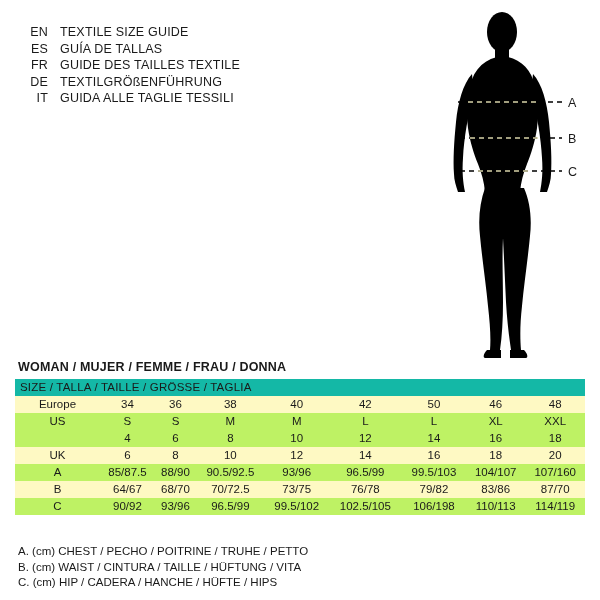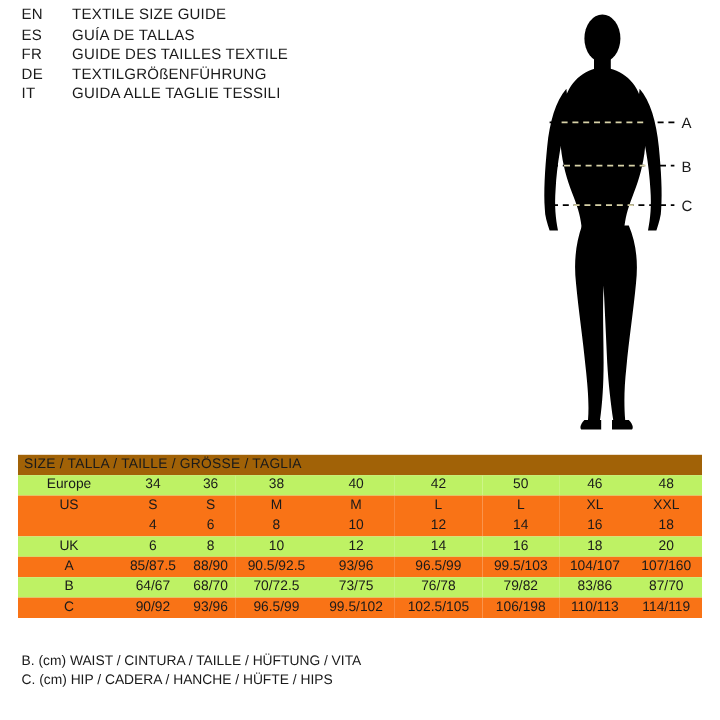--- a/index.html
+++ b/index.html
@@ -18,22 +18,23 @@
   .page {
     position: relative;
     width: 600px;
     height: 600px;
   }
 
   
   .lang-block {
     position: absolute;
     left: 18px;
-    top: 4px;
+    top: 24px;
     width: 300px;
+    text-align: right;
   }
   .lang-row {
     display: flex;
     align-items: baseline;
     font-size: 12.5px;
     line-height: 16.5px;
     letter-spacing: 0.2px;
   }
   .lang-code {
     width: 30px;
@@ -102,27 +103,27 @@
     vertical-align: middle;
   }
   table.size-table th.title-cell {
     text-align: left;
     padding-left: 5px;
     font-weight: normal;
     font-size: 11.5px;
     letter-spacing: 0.2px;
   }
   tr.head-row td, tr.head-row th {
-    background: #a16207;
+    background: #14b8a6;
   }
   tr.row-alt td {
+    background: #fef9c3;
+  }
+  tr.row-plain td {
     background: #bef264;
-  }
-  tr.row-plain td {
-    background: #f97316;
   }
   td.label-col {
     text-align: left;
     padding-left: 5px;
     width: 85px;
   }
 
   
   .legend {
     position: absolute;
@@ -216,20 +217,21 @@
 
       <line x1="78" y1="96" x2="148" y2="96" stroke="#d8d2a8" stroke-width="1.4" stroke-dasharray="5,4"></line>
       <line x1="80" y1="132" x2="148" y2="132" stroke="#d8d2a8" stroke-width="1.4" stroke-dasharray="5,4"></line>
       <line x1="88" y1="165" x2="142" y2="165" stroke="#d8d2a8" stroke-width="1.4" stroke-dasharray="5,4"></line>
     </svg>
     <div class="measure-label lbl-a">A</div>
     <div class="measure-label lbl-b">B</div>
     <div class="measure-label lbl-c">C</div>
   </div>
 
+  <div class="woman-heading">WOMAN / MUJER / FEMME / FRAU / DONNA</div>
 
   <div class="table-wrap">
     <table class="size-table">
       <tbody>
         <tr class="head-row">
           <th class="title-cell" colspan="9">SIZE / TALLA / TAILLE / GRÖSSE / TAGLIA</th>
         </tr>
 
         <tr class="row-alt">
           <td class="label-col">Europe</td>
@@ -312,17 +314,18 @@
           <td>102.5/105</td>
           <td>106/198</td>
           <td>110/113</td>
           <td>114/119</td>
         </tr>
       </tbody>
     </table>
   </div>
 
   <div class="legend">
+    <div>A. (cm) CHEST / PECHO / POITRINE / TRUHE / PETTO</div>
     <div>B. (cm) WAIST / CINTURA / TAILLE / HÜFTUNG / VITA</div>
     <div>C. (cm) HIP / CADERA / HANCHE / HÜFTE / HIPS</div>
   </div>
 
 </div>
 
 </body></html>

